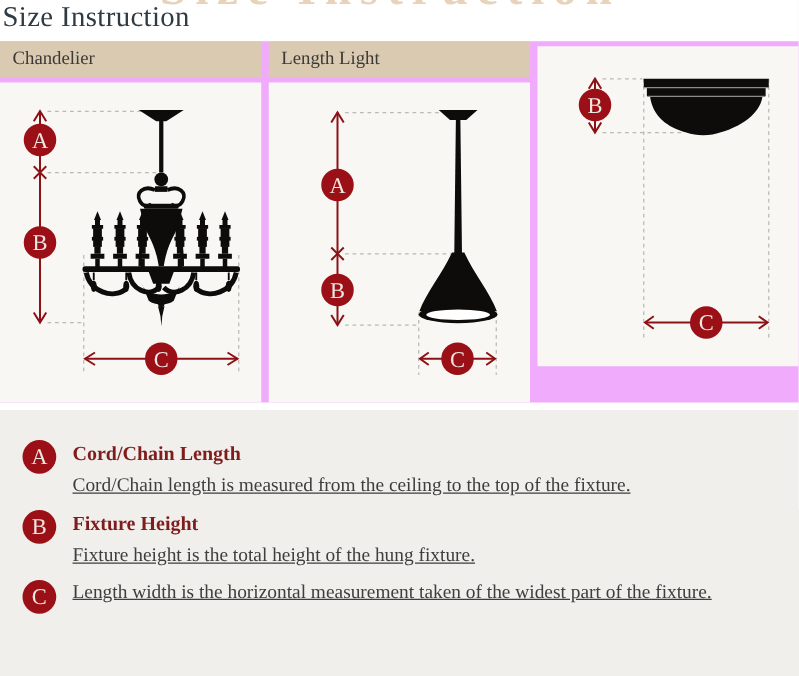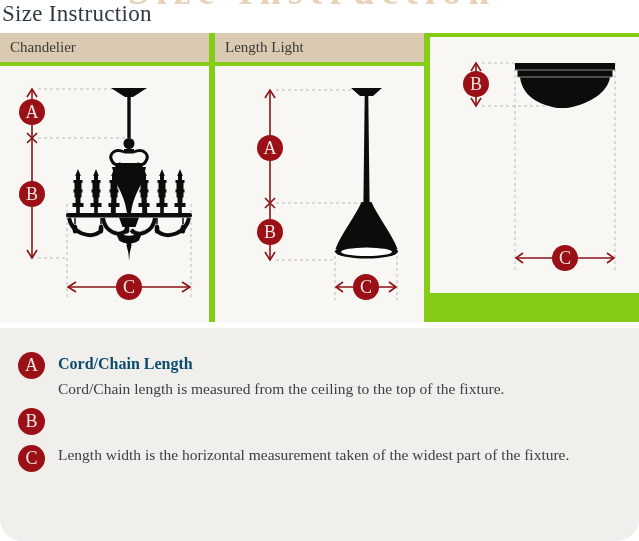--- a/index.html
+++ b/index.html
@@ -6,40 +6,39 @@
   html,body { margin:0; padding:0; }
   body {
     font-family: "Liberation Serif", "DejaVu Serif", serif;
     background:#ffffff;
   }
   .page {
     position:relative;
     width:639px; height:541px;
     background:#ffffff;
     overflow:hidden;
-    border-radius:22px;
   }
   
   .watermark {
     position:absolute; left:128px; top:0;
     width:400px; height:9px;
     overflow:hidden; pointer-events:none;
   }
   .watermark span {
     display:block; margin-top:-31px;
     font-weight:700; font-size:38px; letter-spacing:7px;
     color:#e9d2ba; white-space:nowrap;
   }
   .page-title {
     margin:0; height:33px;
     padding:1px 0 0 2px;
     font-size:23px; font-weight:400;
     color:#2f3a42; letter-spacing:.3px;
   }
-  .cols { display:flex; gap:6px; background:#84cc16;justify-content:space-between; }
+  .cols { display:flex; gap:6px; background:#f0abfc;justify-content:space-between; }
   .col { width:209px; }
   .col-header {
     height:29px; background:#d9cab1;
     display:flex; align-items:center;
     padding-left:10px;
     font-size:15px; color:#3b3a36;
   }
   .col-body {
     margin-top:4px; height:256px; background:#f8f7f4;
   }
@@ -56,24 +55,24 @@
   .legend-item { display:flex; margin-bottom:10px; }
   .badge {
     flex:none; width:27px; height:27px; border-radius:50%;
     background:#9b1016; color:#ece8e1;
     display:flex; align-items:center; justify-content:center;
     font-size:18px;
   }
   .legend-text { margin-left:13px; }
   .legend-heading {
     margin:2px 0 6px;
-    font-size:16px; font-weight:700; color:#0c4a6e; line-height:19px;
+    font-size:16px; font-weight:700; color:#7f1d1d; line-height:19px;
   }
   .legend-desc {
-    margin:0; font-size:15.5px; color:#3e3e3e; line-height:19px;
+    margin:0; font-size:15.5px; color:#3e3e3e; line-height:19px;text-decoration:underline;
   }
 </style>
 </head>
 <body>
 
 <div class="page">
 
   <div class="watermark">
     <span>Size Instruction</span>
   </div>
@@ -263,20 +262,24 @@
   <div class="legend">
     <div class="legend-item">
       <span class="badge">A</span>
       <div class="legend-text">
         <h3 class="legend-heading">Cord/Chain Length</h3>
         <p class="legend-desc">Cord/Chain length is measured from the ceiling to the top of the fixture.</p>
       </div>
     </div>
     <div class="legend-item">
       <span class="badge">B</span>
+      <div class="legend-text">
+        <h3 class="legend-heading">Fixture Height</h3>
+        <p class="legend-desc">Fixture height is the total height of the hung fixture.</p>
+      </div>
     </div>
     <div class="legend-item">
       <span class="badge">C</span>
       <div class="legend-text">
         <p class="legend-desc">Length width is the horizontal measurement taken of the widest part of the fixture.</p>
       </div>
     </div>
   </div>
 
 </div>

